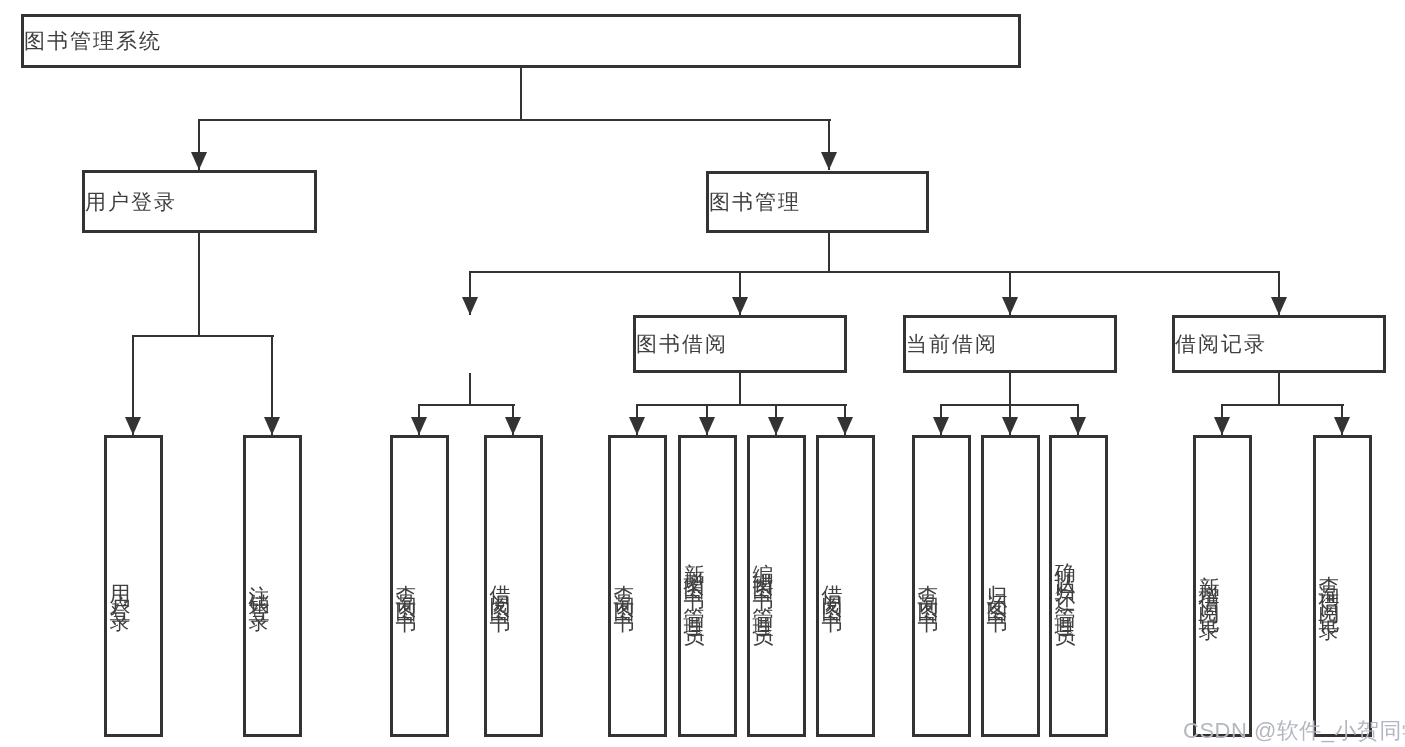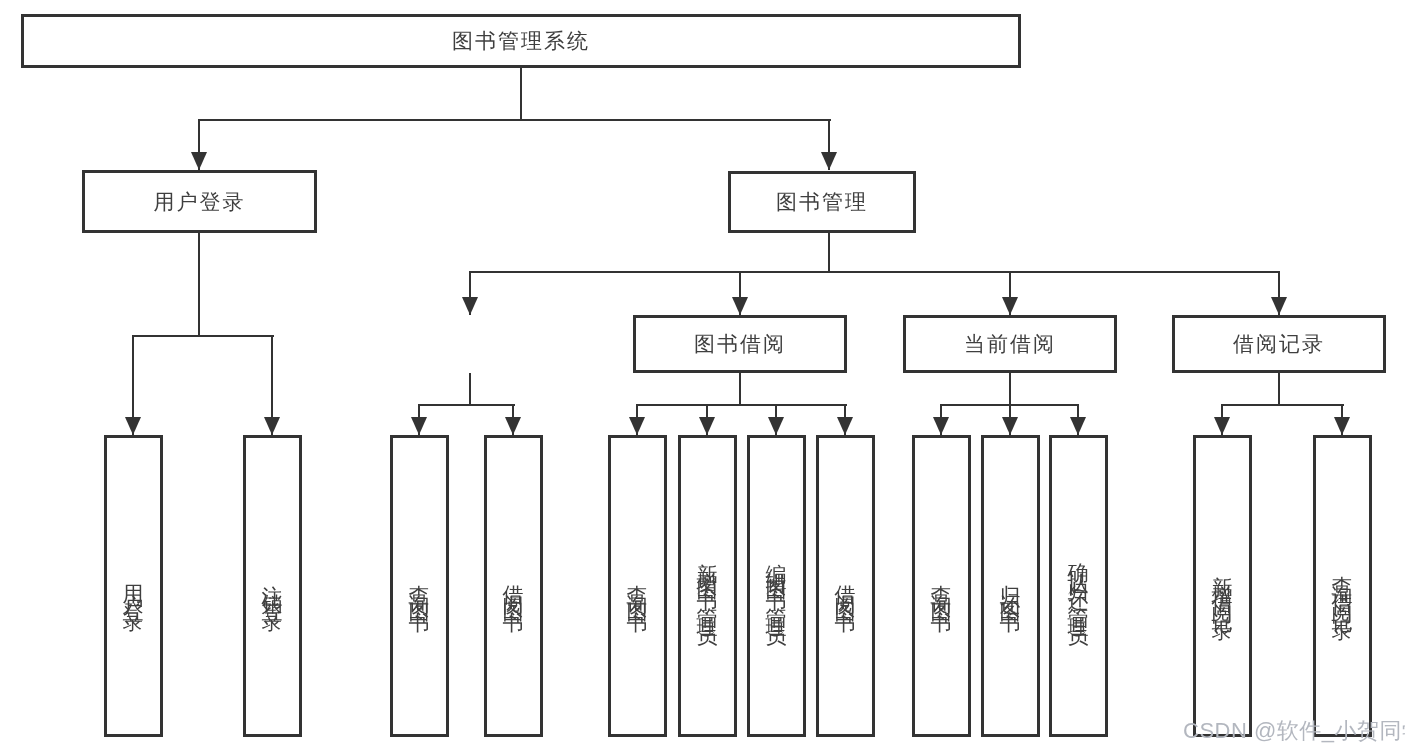--- a/index.html
+++ b/index.html
@@ -14,22 +14,23 @@
     width:1405px;height:747px;
     background:#ffffff;
     font-family:"Liberation Sans", sans-serif;
     overflow:hidden;
   }
   .box{
     position:absolute;
     box-sizing:border-box;
     border:3px solid var(--border);
     background:#ffffff;
-    display:flex;align-items:center;justify-content:center;
+    display:flex;align-items:center;
     z-index:2;
+    font-family:Liberation Mono, monospace;
   }
   .hlabel{
     font-size:21px;color:var(--text);letter-spacing:2px;white-space:nowrap;
   }
   .vtext{
     writing-mode:vertical-rl;
     text-orientation:mixed;
     font-size:21px;
     letter-spacing:9px;
     line-height:1.1;
@@ -60,21 +61,21 @@
   <div class="line" style="left:520px;top:68px;width:2px;height:53px"></div>
   <div class="line" style="left:198px;top:119px;width:633px;height:2px"></div>
   <div class="line" style="left:198px;top:119px;width:2px;height:51px"></div>
   <div class="line" style="left:828px;top:119px;width:2px;height:51px"></div>
   <div class="arrow" style="left:191px;top:152px"></div>
   <div class="arrow" style="left:821px;top:152px"></div>
 
   <div class="box" style="left:82px;top:170px;width:235px;height:63px">
     <span class="hlabel">用户登录</span>
   </div>
-  <div class="box" style="left:728px;top:171px;width:188px;height:62px">
+  <div class="box" style="left:706px;top:171px;width:223px;height:62px">
     <span class="hlabel">图书管理</span>
   </div>
 
   <div class="line" style="left:198px;top:233px;width:2px;height:104px"></div>
   <div class="line" style="left:132px;top:335px;width:142px;height:2px"></div>
   <div class="line" style="left:132px;top:335px;width:2px;height:100px"></div>
   <div class="line" style="left:271px;top:335px;width:2px;height:100px"></div>
   <div class="arrow" style="left:125px;top:417px"></div>
   <div class="arrow" style="left:264px;top:417px"></div>
 

